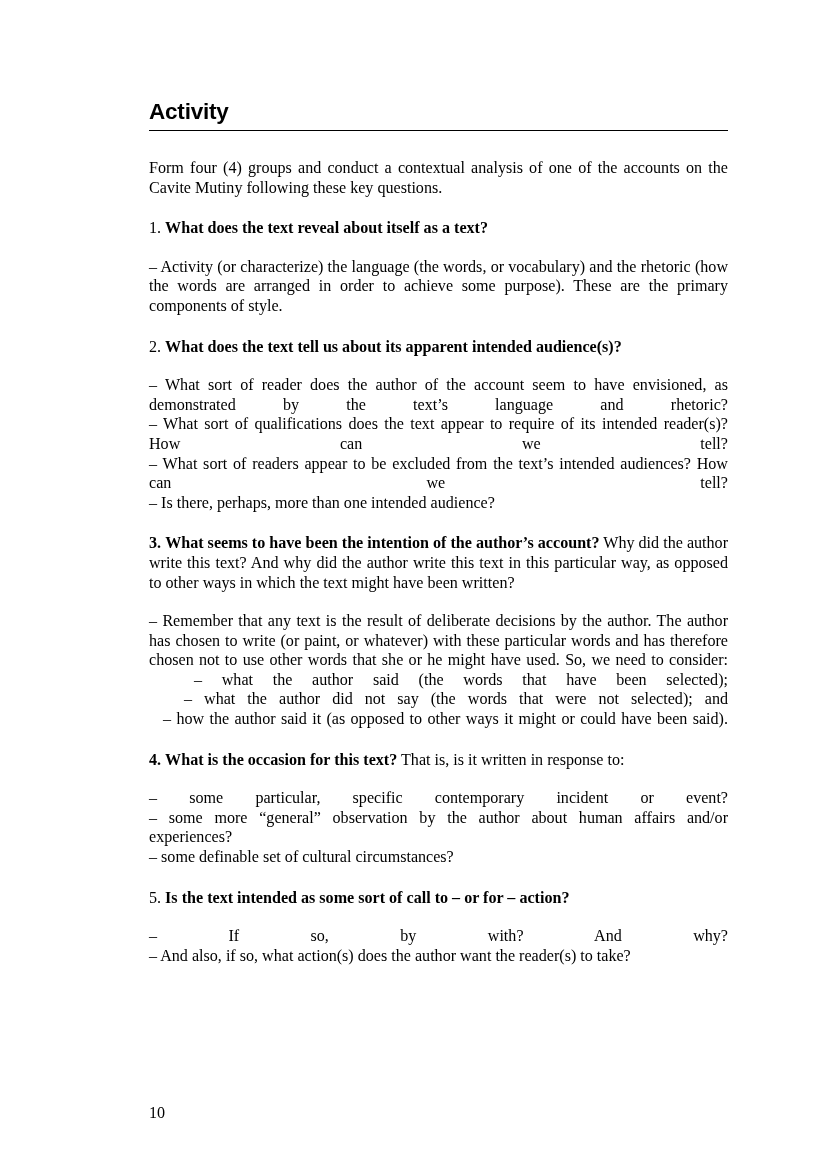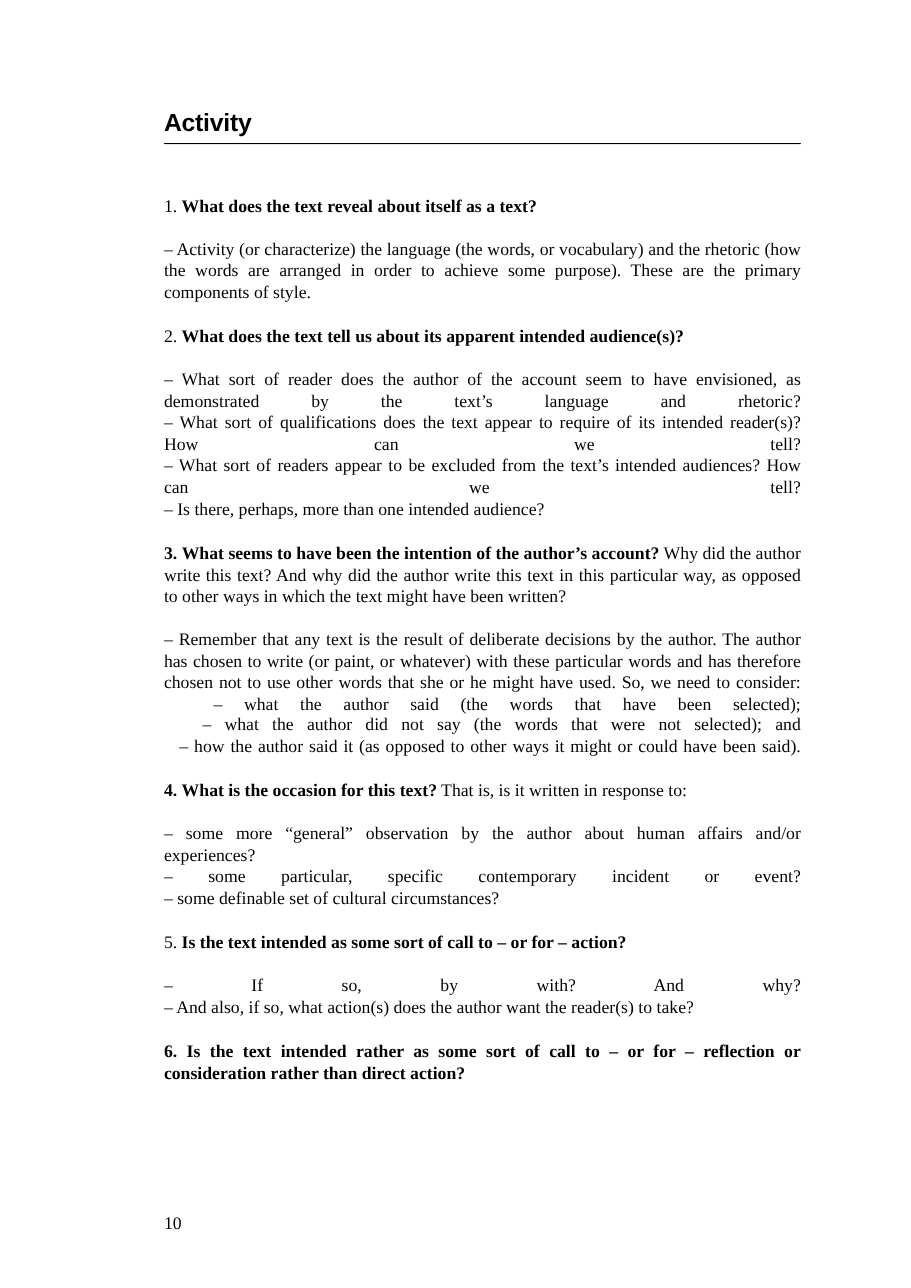--- a/index.html
+++ b/index.html
@@ -88,20 +88,21 @@
 
 <div class="page">
 
   <div class="title-block">
     <h1 class="doc-title">Activity</h1>
     <div class="title-rule"></div>
   </div>
 
   <div class="content">
 
+    <p>Form four (4) groups and conduct a contextual analysis of one of the accounts on the Cavite Mutiny following these key questions.</p>
 
     <div class="gap-lg"></div>
 
     <p><span class="num-reg">1.</span> <b>What does the text reveal about itself as a text?</b></p>
     <div class="gap-md"></div>
     <p>– Activity (or characterize) the language (the words, or vocabulary) and the rhetoric (how the words are arranged in order to achieve some purpose). These are the primary components of style.</p>
 
     <div class="gap-lg"></div>
 
     <p><span class="num-reg">2.</span> <b>What does the text tell us about its apparent intended audience(s)?</b></p>
@@ -117,32 +118,31 @@
     <div class="gap-md"></div>
     <p class="stretch">– Remember that any text is the result of deliberate decisions by the author. The author has chosen to write (or paint, or whatever) with these particular words and has therefore chosen not to use other words that she or he might have used. So, we need to consider:</p>
     <p class="stretch sub1">– what the author said (the words that have been selected);</p>
     <p class="stretch sub2">– what the author did not say (the words that were not selected); and</p>
     <p class="stretch sub3">– how the author said it (as opposed to other ways it might or could have been said).</p>
 
     <div class="gap-lg"></div>
 
     <p><b>4.</b> <b>What is the occasion for this text?</b><span> That is, is it written in response to:</span></p>
     <div class="gap-md"></div>
+    <p class="stretch">– some particular, specific contemporary incident or event?</p>
     <p class="stretch">– some more “general” observation by the author about human affairs and/or experiences?</p>
-    <p class="stretch">– some particular, specific contemporary incident or event?</p>
     <p>– some definable set of cultural circumstances?</p>
 
     <div class="gap-lg"></div>
 
     <p><span class="num-reg">5.</span> <b>Is the text intended as some sort of call to – or for – action?</b></p>
     <div class="gap-md"></div>
     <p class="stretch">– If so, by with? And why?</p>
     <p>– And also, if so, what action(s) does the author want the reader(s) to take?</p>
 
     <div class="gap-lg"></div>
 
-    <p><b>6.</b> <b>Is the text intended rather as some sort of call to – or for – reflection or consideration rather than direct action?</b></p>
 
   </div>
 
   <div class="page-number">10</div>
 
 </div>
 
 </body></html>

